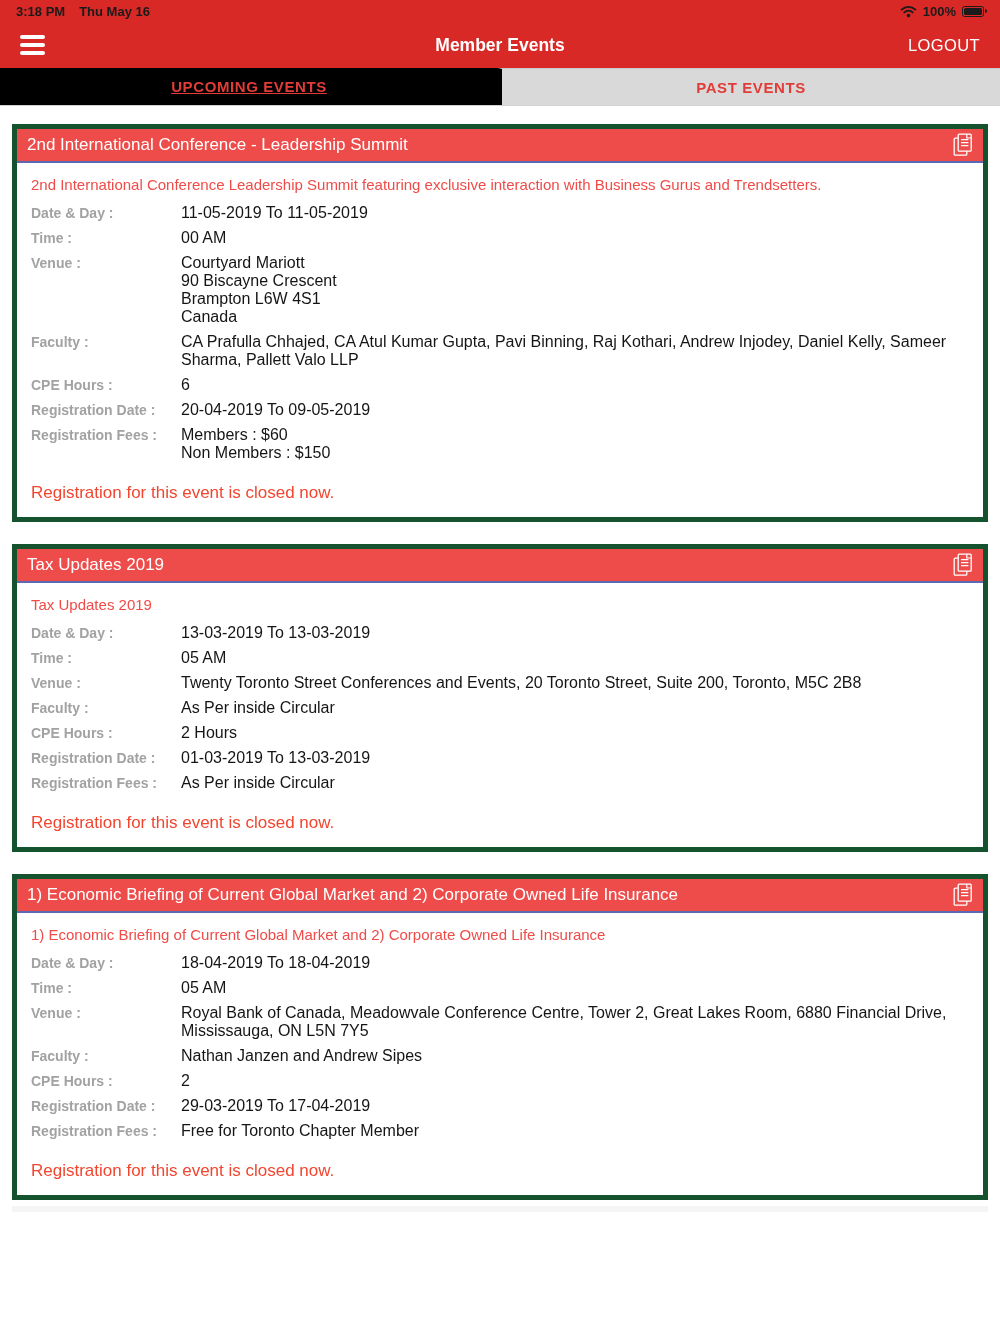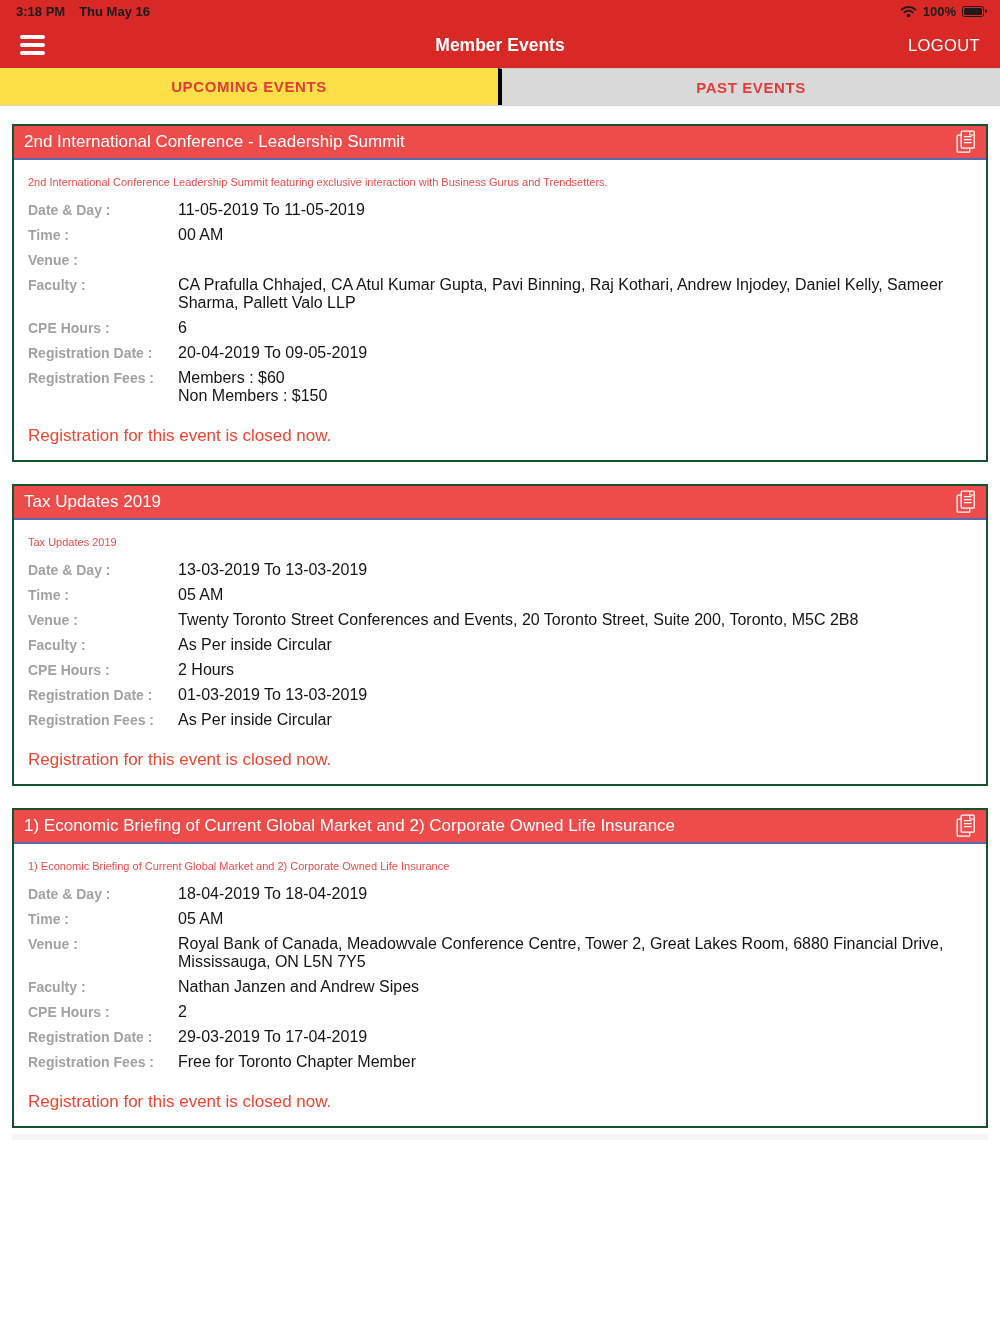--- a/index.html
+++ b/index.html
@@ -37,35 +37,35 @@
   .hamburger span { display: block; width: 25px; height: 4px; background: #fff; border-radius: 2px; }
   .nav-title { position: absolute; left: 0; right: 0; text-align: center;
     font-size: 17.5px; font-weight: 700; pointer-events: none; }
   .logout { margin-left: auto; background: none; border: none; color: #fff;
     font-family: inherit; font-size: 16.5px; letter-spacing: 0.4px; cursor: pointer; z-index: 1; }
 
   
   .tabs { display: flex; height: 38px; border-bottom: 1px solid #d2d2d2; background: #fff; }
   .tab { flex: 1; display: flex; align-items: center; justify-content: center;
     font-size: 15px; font-weight: 700; letter-spacing: 0.6px; color: #e23c38; cursor: pointer; }
-  .tab.active { background: #fde047; }
+  .tab.active { background: #000000; text-decoration: underline; }
   .tab.inactive { background: #d9d9d9; border-left: 4px solid #000000; border-top: 1px solid #c9c9c9; }
 
   
   .content { padding: 18px 12px 0 12px; }
-  .card { border: 2px solid #14532d; background: #fff; margin-bottom: 22px; }
+  .card { border: 5px solid #14532d; background: #fff; margin-bottom: 22px; }
   .card-header {
     background: #ed4c4a; border-bottom: 2px solid #5a69b3;
     min-height: 32px; display: flex; align-items: center; color: #fff;
     padding: 4px 10px;
   }
   .card-title { font-size: 17px; font-weight: 400; flex: 1; }
   .doc-btn { background: none; border: none; cursor: pointer; display: flex; align-items: center; }
   .card-body { padding: 9px 14px 14px 14px; }
-  .desc { color: #ef4b48; font-size: 11px; line-height: 18px; margin: 4px 0 10px 0; }
+  .desc { color: #ef4b48; font-size: 15px; line-height: 18px; margin: 4px 0 10px 0; }
   .row { display: flex; margin-bottom: 7px; }
   .lbl { width: 150px; flex: 0 0 150px; color: #a2a2a2; font-weight: 700; font-size: 14px; line-height: 18px; }
   .val { flex: 1; color: #151515; font-size: 16px; line-height: 18px; white-space: pre-line; }
   .closed { color: #f2452f; font-size: 17px; margin-top: 21px; }
 
   .bottom-strip { height: 6px; background: #f5f5f5; margin-top: -16px; }
 </style>
 </head>
 <body>
 
@@ -123,20 +123,24 @@
         <div class="row">
           <span class="lbl">Date &amp; Day :</span>
           <span class="val">11-05-2019 To 11-05-2019</span>
         </div>
         <div class="row">
           <span class="lbl">Time :</span>
           <span class="val">00 AM</span>
         </div>
         <div class="row">
           <span class="lbl">Venue :</span>
+          <span class="val">Courtyard Mariott
+90 Biscayne Crescent
+Brampton L6W 4S1
+Canada</span>
         </div>
         <div class="row">
           <span class="lbl">Faculty :</span>
           <span class="val">CA Prafulla Chhajed, CA Atul Kumar Gupta, Pavi Binning, Raj Kothari, Andrew Injodey, Daniel Kelly, Sameer Sharma, Pallett Valo LLP</span>
         </div>
         <div class="row">
           <span class="lbl">CPE Hours :</span>
           <span class="val">6</span>
         </div>
         <div class="row">

